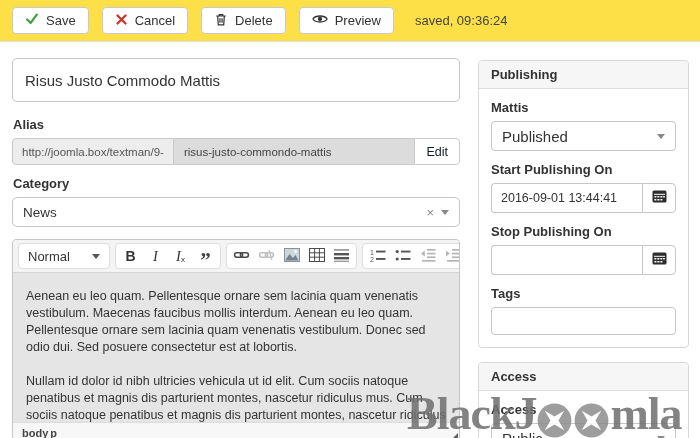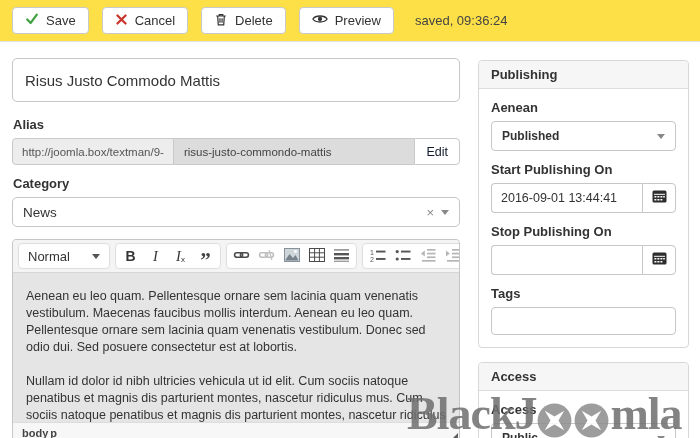--- a/index.html
+++ b/index.html
@@ -100,21 +100,21 @@
   .panel { border:1px solid #d8d8d8; border-radius:4px; background:#fff; margin-bottom:14px; }
   .panel-header {
     background:#f6f6f6; border-bottom:1px solid #ddd; border-radius:4px 4px 0 0;
     padding:6px 12px; font-weight:bold; font-size:13px; line-height:15px;
   }
   .panel-body { padding:12px; }
   .side-label { font-weight:bold; font-size:13px; line-height:14px; margin-bottom:6px; }
   .side-select {
     height:30px; border:1px solid #c6c6c6; border-radius:4px; background:#fff;
     display:flex; align-items:center; justify-content:space-between;
-    padding:0 10px; font-size:12px; margin-bottom:12px; cursor:pointer;font-weight:bold;
+    padding:0 10px; font-size:15px; margin-bottom:12px; cursor:pointer;
   }
   .side-select.last { margin-bottom:0; }
   .date-group { display:flex; height:30px; margin-bottom:12px; }
   .date-input {
     flex:1; border:1px solid #c6c6c6; border-right:none; border-radius:4px 0 0 4px;
     display:flex; align-items:center; padding:0 9px; font-size:12.5px; background:#fff;
     white-space:nowrap; overflow:hidden;
   }
   .date-btn {
     width:34px; border:1px solid #c6c6c6; border-radius:0 4px 4px 0; background:#fff;
@@ -307,21 +307,21 @@
       <span class="resize-handle"></span>
     </div>
   </div>
 </div>
 
 <div class="sidebar">
 
   <div class="panel">
     <div class="panel-header">Publishing</div>
     <div class="panel-body">
-      <div class="side-label">Aenean</div>
+      <div class="side-label">Mattis</div>
       <div class="side-select">
         <span>Published</span>
         <span class="caret-down"></span>
       </div>
 
       <div class="side-label">Start Publishing On</div>
       <div class="date-group">
         <div class="date-input">2016-09-01 13:44:41</div>
         <div class="date-btn">
           <span><svg width="15" height="14" viewBox="0 0 15 14">

